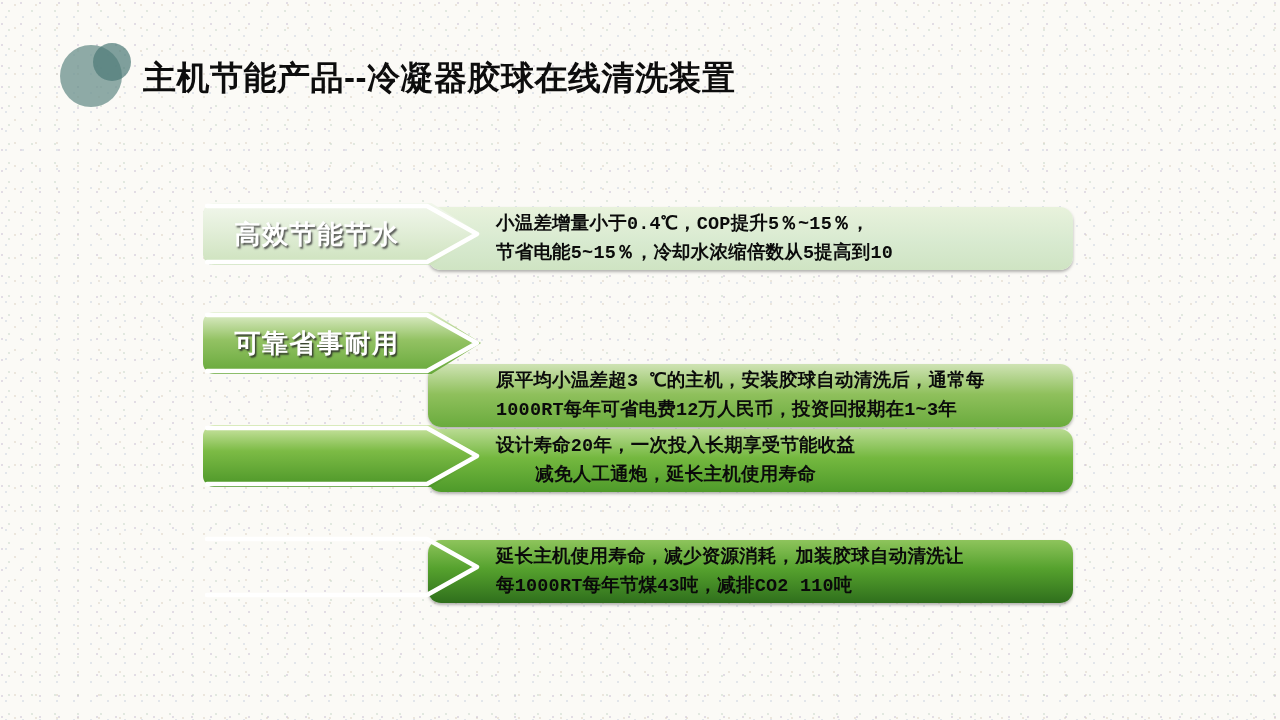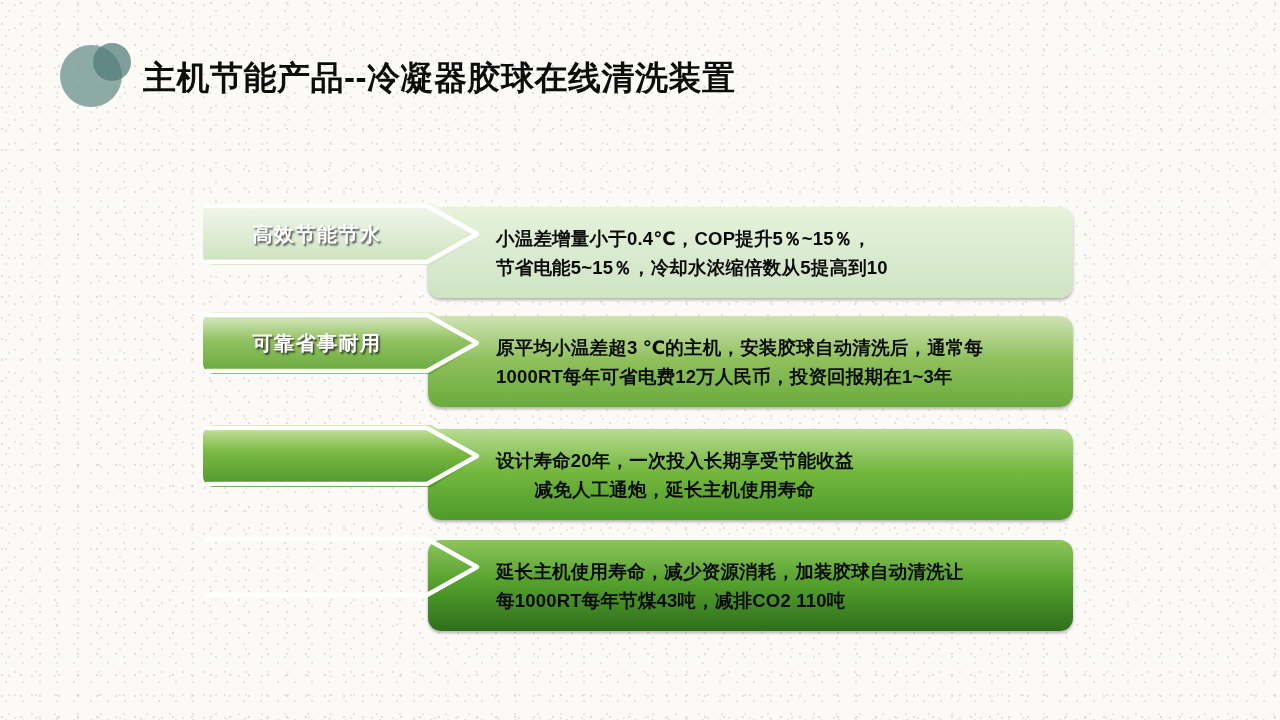--- a/index.html
+++ b/index.html
@@ -80,24 +80,25 @@
     width: 1280px;
     height: 75px;
   }
 
   
   .row-body {
     position: absolute;
     left: 428px;
     top: 4px;
     width: 645px;
-    height: 91px;
+    height: 63px;
     border-radius: 13px;
     box-shadow: 0 2px 3px rgba(90,90,90,0.45);
     overflow: hidden;
+    font-family: Liberation Mono, monospace;
   }
   .row-body-text {
     position: absolute;
     left: 68px;
     top: 50%;
     transform: translateY(-50%);
     font-size: 18.5px;
     font-weight: bold;
     line-height: 29px;
     color: #0b0b0b;
@@ -133,41 +134,41 @@
   }
   .row-label-text {
     position: absolute;
     left: 0;
     top: 0;
     width: 228px;
     height: 62px;
     display: flex;
     align-items: center;
     justify-content: center;
-    font-size: 20px;
+    font-size: 26px;
     font-weight: bold;
     color: #ffffff;
     letter-spacing: 1.5px;
     text-shadow: 1.5px 1.5px 1.6px rgba(40,40,40,0.85);
     white-space: nowrap;
   }
 
   
   #row-0 { top: 203px; }
   #row-1 { top: 312px; }
   #row-2 { top: 425px; }
   #row-3 { top: 536px; }
 
   
   #row-0 .row-body   { background: linear-gradient(180deg, #e8f2dc 0%, #d8ead0 55%, #cfe4c3 100%); }
   #row-0 .row-label-inner { background: linear-gradient(180deg, #f2f7ec 0%, #e2eed8 45%, #cde2bd 100%); }
   #row-0 .row-label-text { text-shadow: 1.5px 1.5px 1.8px rgba(70,70,70,0.9); }
 
   
-  #row-1 .row-body   { background: linear-gradient(180deg, #cfe3b4 0%, #8fc05c 48%, #6aab3d 100%); }
+  #row-1 .row-body   { background: linear-gradient(180deg, #cfe3b4 0%, #8fc05c 48%, #6aab3d 100%); margin-top: 48px; }
   #row-1 .row-label-inner { background: linear-gradient(180deg, #e2efce 0%, #93c263 45%, #66a83a 100%); }
 
   
   #row-2 .row-body   { background: linear-gradient(180deg, #b9db92 0%, #74b83f 46%, #4e9a2a 100%); text-align: center; }
   #row-2 .row-label-inner { background: linear-gradient(180deg, #cfe6a8 0%, #7cbb45 42%, #4c9628 100%); }
 
   
   #row-3 .row-body   { background: linear-gradient(180deg, #8ec45c 0%, #56a22e 45%, #2f6f1c 100%); }
   #row-3 .row-label-inner { background: linear-gradient(180deg, #9dcb6a 0%, #4f9b2a 42%, #2d6d1a 100%); }
   #row-3 .row-body-text { color: #0a0a0a; }

